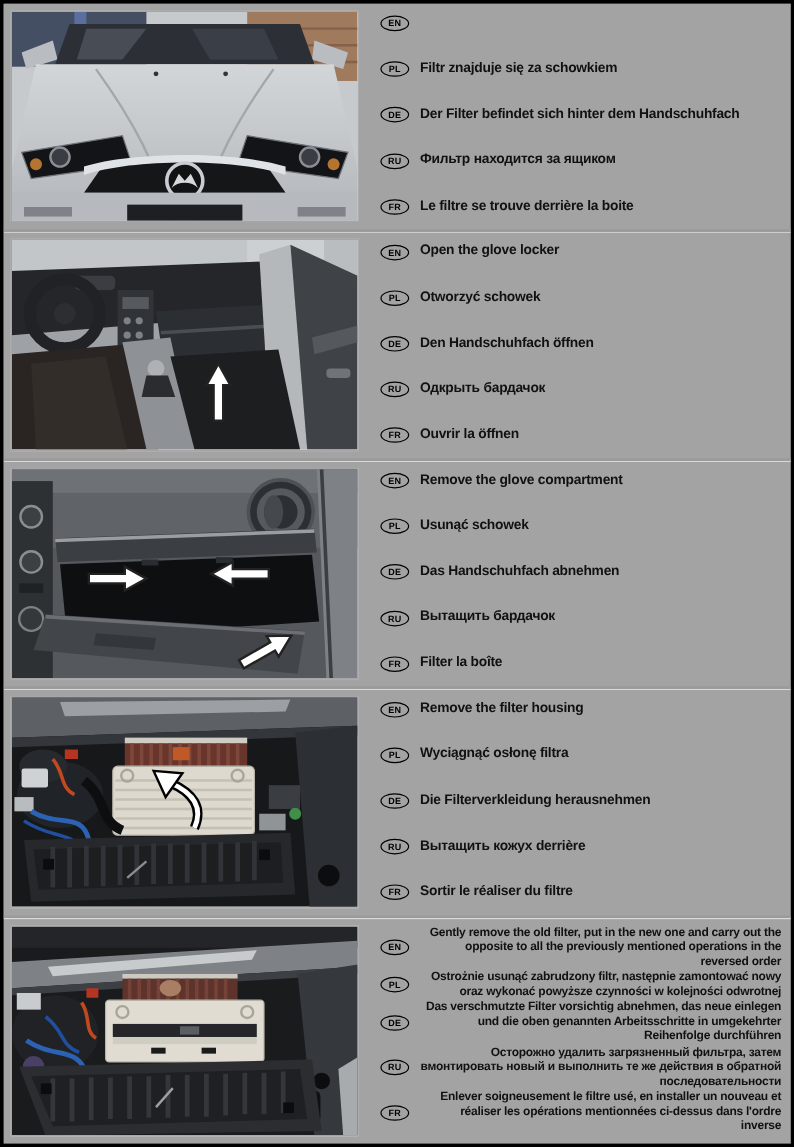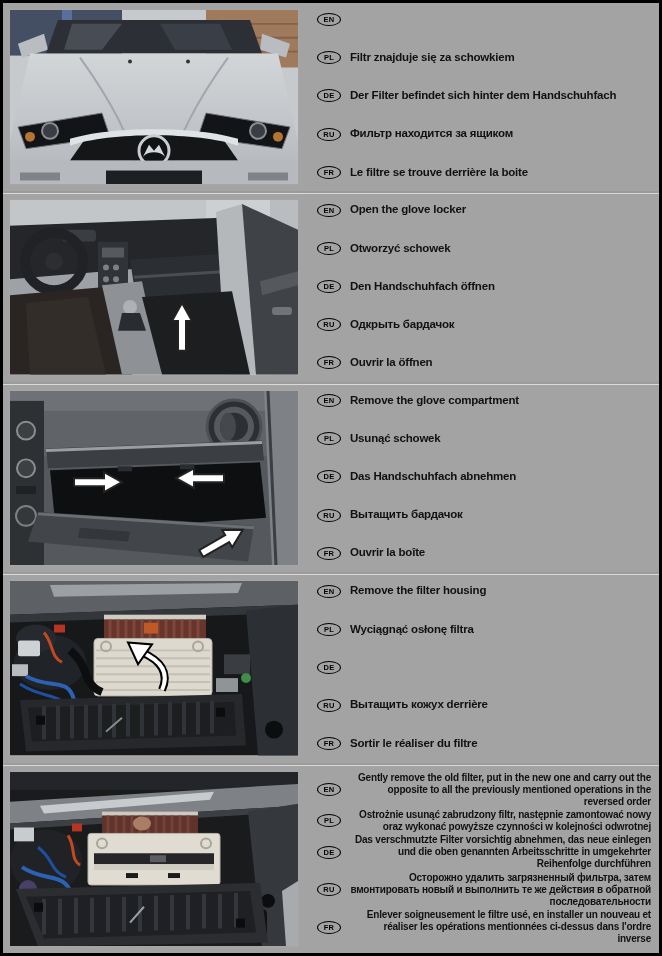--- a/index.html
+++ b/index.html
@@ -222,21 +222,21 @@
       <div class="step">
         <span class="badge">DE</span>
         <span class="text">Das Handschuhfach abnehmen</span>
       </div>
       <div class="step">
         <span class="badge">RU</span>
         <span class="text">Вытащить бардачок</span>
       </div>
       <div class="step">
         <span class="badge">FR</span>
-        <span class="text">Ouvrir la boîte</span>
+        <span class="text">Filter la boîte</span>
       </div>
     </div>
   </section>
 
   <section class="row row-4">
     <figure class="photo">
       <div class="photo-frame">
         <svg viewBox="0 0 288 176" preserveAspectRatio="none">
           <rect width="288" height="176" fill="#17181a"></rect>
           <polygon points="0,0 288,0 288,24 0,34" fill="#5d6166"></polygon>
@@ -282,20 +282,21 @@
       <div class="step">
         <span class="badge">EN</span>
         <span class="text">Remove the filter housing</span>
       </div>
       <div class="step">
         <span class="badge">PL</span>
         <span class="text">Wyciągnąć osłonę filtra</span>
       </div>
       <div class="step">
         <span class="badge">DE</span>
+        <span class="text">Die Filterverkleidung herausnehmen</span>
       </div>
       <div class="step">
         <span class="badge">RU</span>
         <span class="text">Вытащить кожух derrière</span>
       </div>
       <div class="step">
         <span class="badge">FR</span>
         <span class="text">Sortir le réaliser du filtre</span>
       </div>
     </div>

